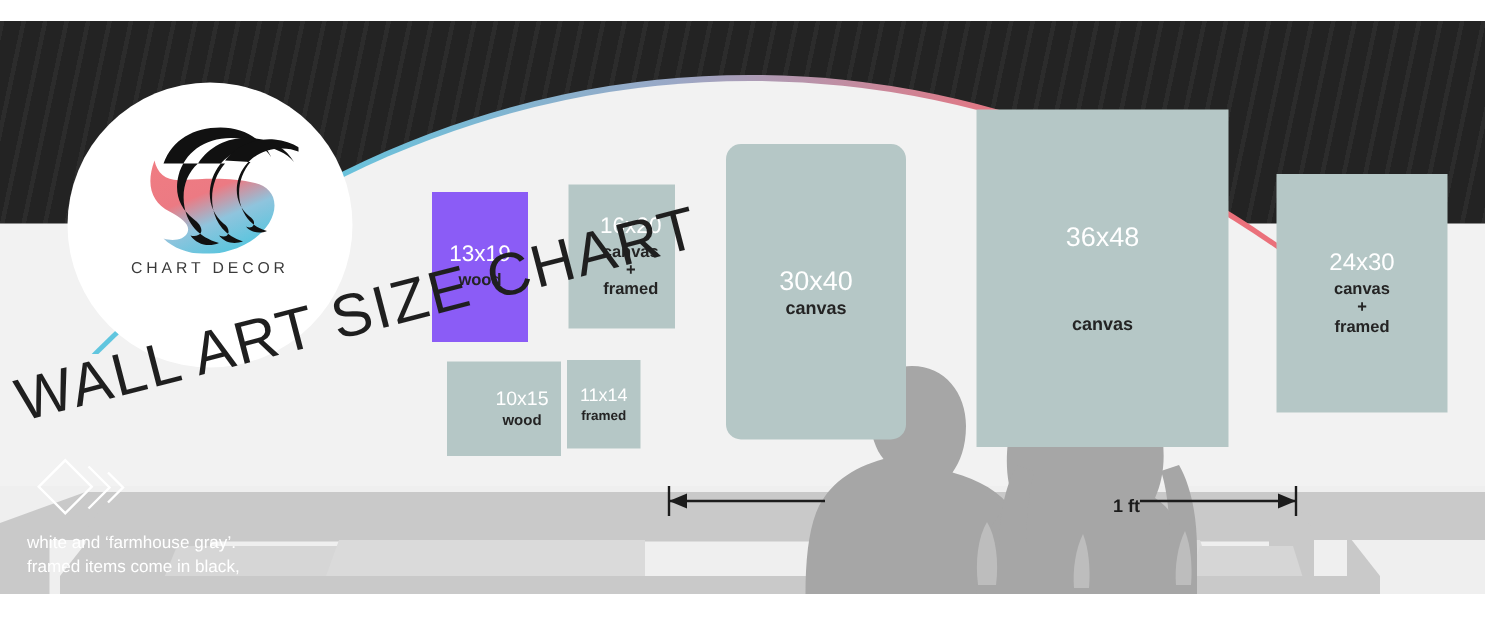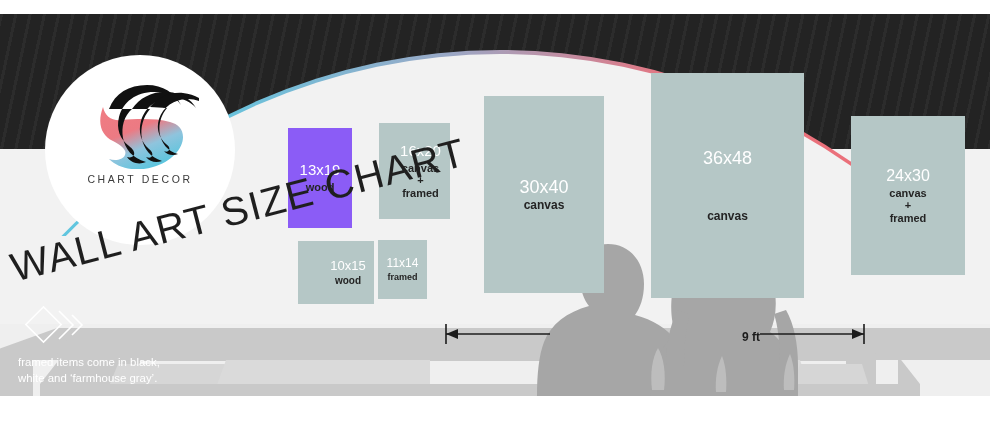--- a/index.html
+++ b/index.html
@@ -180,36 +180,36 @@
   <svg id="dim-line" viewBox="0 0 450 30">
     <g stroke="#1c1c1c" stroke-width="1.6" fill="none">
       <line x1="16" y1="4" x2="16" y2="24"></line>
       <line x1="434" y1="4" x2="434" y2="24"></line>
       <line x1="16" y1="14" x2="120" y2="14"></line>
       <line x1="330" y1="14" x2="434" y2="14"></line>
     </g>
     <polygon points="16,14 28,9 28,19" fill="#1c1c1c"></polygon>
     <polygon points="434,14 422,9 422,19" fill="#1c1c1c"></polygon>
   </svg>
-  <div id="dim-label">9 ft</div>
+  <div id="dim-label">1 ft</div>
 
   <div id="frames-layer">
       <div class="frame" style="left: 288px; top: 128px; width: 64px; height: 100px; background: #8b5cf6;">
         <div class="size" style="font-size: 15px;">13x19</div>
         <div class="kind" style="font-size: 11px; margin-top: 2px;">wood</div>
       </div>
       <div class="frame" style="left: 379px; top: 123px; width: 59px; height: 96px; background: rgb(181, 199, 198); padding-left: 12px;">
         <div class="size" style="font-size: 15px;">16x20</div>
         <div class="kind" style="font-size: 11px; margin-top: 2px;">canvas<br>+<br>framed</div>
       </div>
-      <div class="frame" style="left: 484px; top: 96px; width: 120px; height: 197px; background: rgb(181, 199, 198);">
+      <div class="frame" style="left: 484px; top: 96px; width: 120px; height: 197px; background: rgb(181, 199, 198); border-radius: 10px;">
         <div class="size" style="font-size: 18px;">30x40</div>
         <div class="kind" style="font-size: 12px; margin-top: 2px;">canvas</div>
       </div>
-      <div class="frame" style="left: 651px; top: 73px; width: 153px; height: 225px; background: rgb(181, 199, 198); gap: 40px;">
+      <div class="frame" style="left: 651px; top: 73px; width: 168px; height: 225px; background: rgb(181, 199, 198); gap: 40px;">
         <div class="size" style="font-size: 18px;">36x48</div>
         <div class="kind" style="font-size: 12px; margin-top: 2px;">canvas</div>
       </div>
       <div class="frame" style="left: 851px; top: 116px; width: 114px; height: 159px; background: rgb(181, 199, 198);">
         <div class="size" style="font-size: 16px;">24x30</div>
         <div class="kind" style="font-size: 11px; margin-top: 2px;">canvas<br>+<br>framed</div>
       </div>
       <div class="frame" style="left: 298px; top: 241px; width: 52px; height: 63px; background: rgb(181, 199, 198); padding-left: 24px;">
         <div class="size" style="font-size: 13px;">10x15</div>
         <div class="kind" style="font-size: 10px; margin-top: 2px;">wood</div>
@@ -254,20 +254,20 @@
   </div>
 
   <div id="headline">WALL ART SIZE CHART</div>
 
   <svg id="diamond-icon" width="68" height="44" viewBox="0 0 68 44">
     <rect x="9" y="9" width="25" height="25" transform="rotate(45 21.5 21.5)" fill="none" stroke="#ffffff" stroke-width="1.6"></rect>
     <polyline points="37,8 51,22 37,36" fill="none" stroke="#ffffff" stroke-width="1.6"></polyline>
     <polyline points="50,12 60,22 50,32" fill="none" stroke="#ffffff" stroke-width="1.6"></polyline>
   </svg>
   <div id="footnote">
+    <div>white and ‘farmhouse gray’.</div>
     <div>framed items come in black,</div>
-    <div>white and ‘farmhouse gray’.</div>
   </div>
 
   <div id="top-white"></div>
   <div id="bottom-white"></div>
 
 </div>
 
 </body></html>

